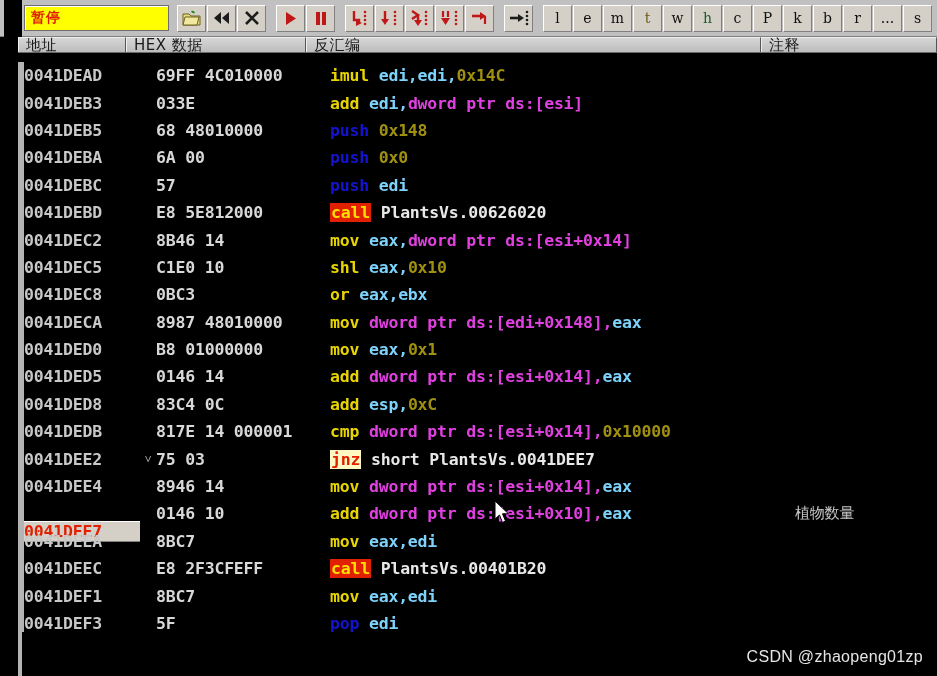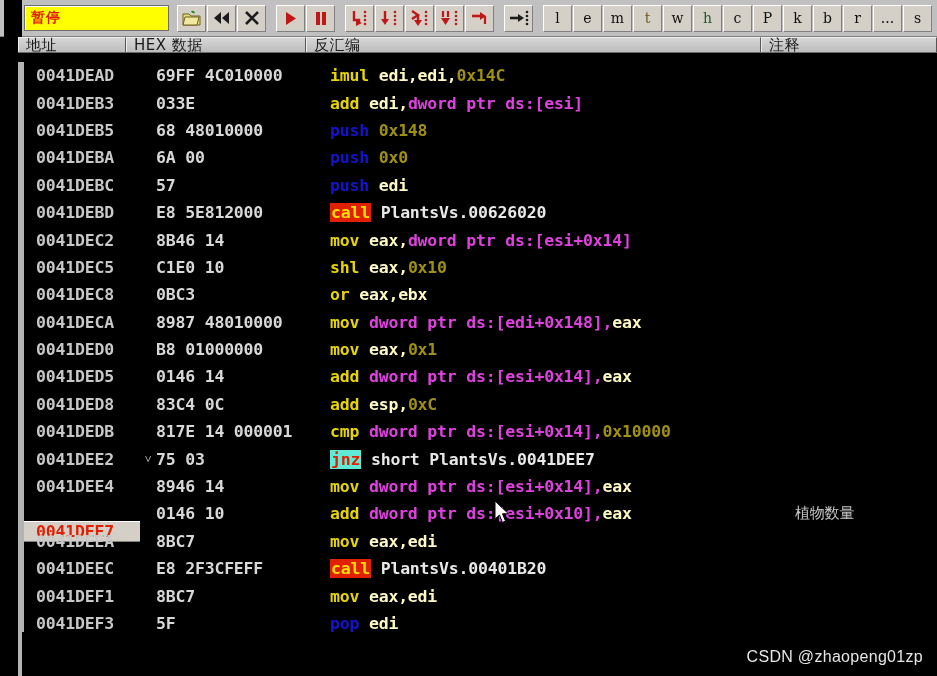--- a/index.html
+++ b/index.html
@@ -134,21 +134,20 @@
     display: flex;
     align-items: center;
     white-space: pre;
     font-family: "DejaVu Sans Mono", monospace;
     font-size: 16.5px;
     font-weight: bold;
     letter-spacing: -0.2px;
   }
   .row .addr {
     flex: 0 0 116px;
-    padding-left: 12px;
     box-sizing: border-box;
     color: #c8c8c8;
   }
   .row .jmark {
     flex: 0 0 16px;
     color: #b0b0b0;
     font-size: 12px;
     text-align: center;
   }
   .row .hex {
@@ -167,27 +166,27 @@
     color: #c6c6c6;
     font-family: "DejaVu Sans", sans-serif;
     font-size: 15px;
     font-weight: normal;
     padding-left: 10px;
     box-sizing: border-box;
   }
 
   
   .t-mn   { color: #e8d400; }          
-  .t-reg  { color: #fef9c3; }          
+  .t-reg  { color: #7dd3fc; }          
   .t-mem  { color: #e040e0; }          
   .t-num  { color: #a09010; }          
   .t-push { color: #1414d0; }          
   .t-sym  { color: #e8e8e8; }          
   .t-call { background: #e02000; color: #ffe000; padding: 12px 1px; }
-  .t-jcc  { background: #5eead4; color: #e02000; padding: 0 1px; }
+  .t-jcc  { background: #fef9c3; color: #e02000; padding: 0 1px; }
 
   
   .row.jtarget .addr {
     background: #d4d0c8;
     color: #e02000;
     border-top: 1px solid #fff;
     border-bottom: 1px solid #808080;
     margin-top: 36px;
   }
   .left-rail {

